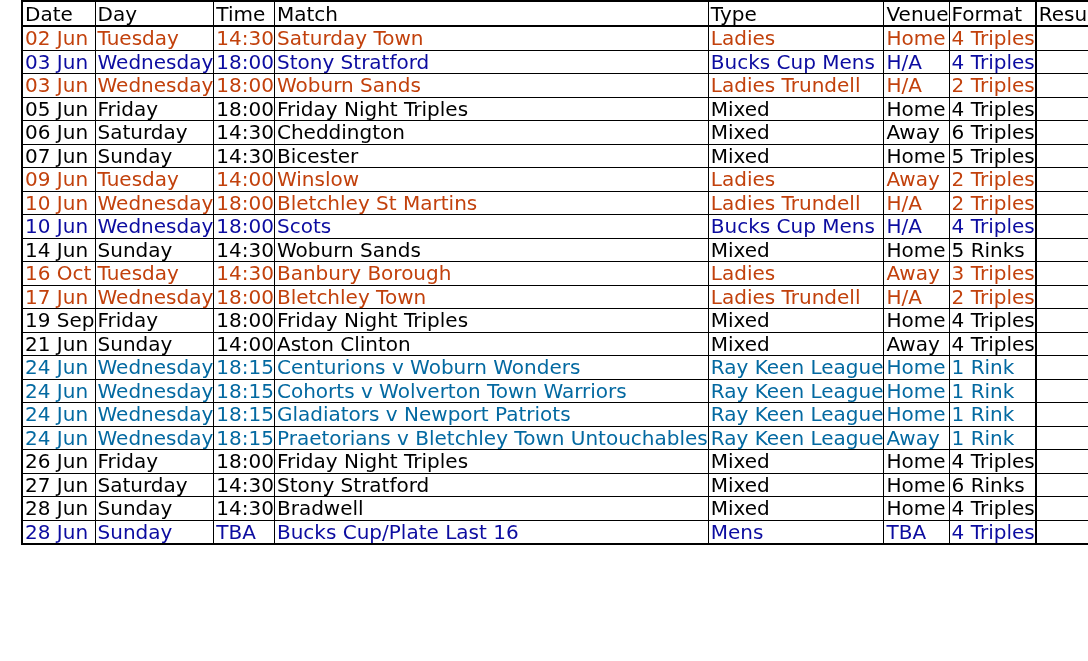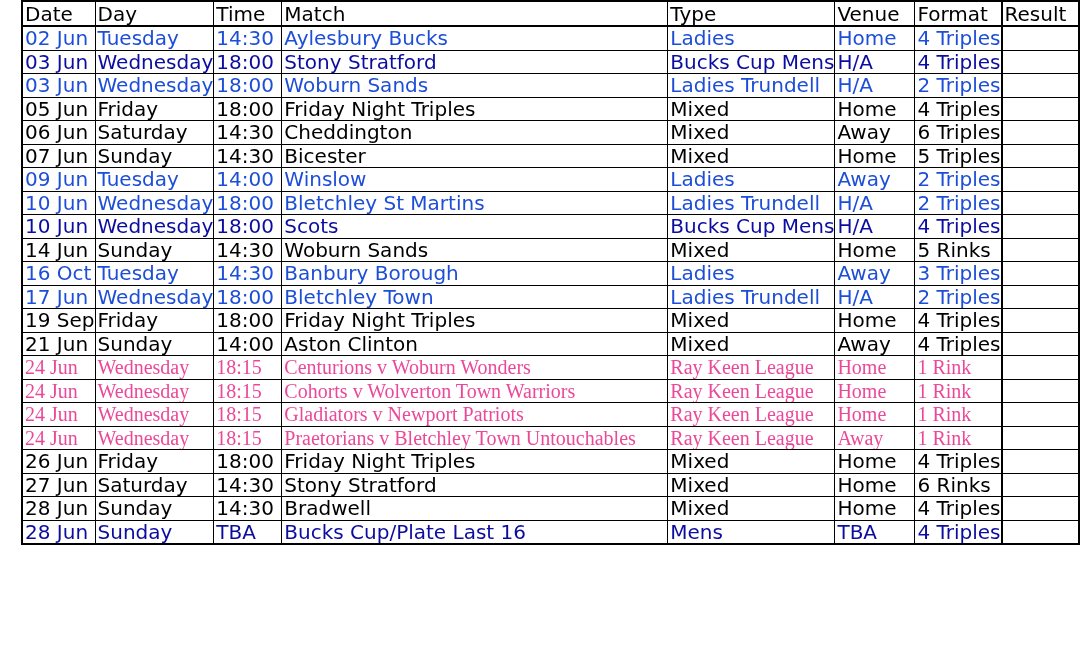--- a/index.html
+++ b/index.html
@@ -26,23 +26,23 @@
     vertical-align: middle;
   }
   .sheet thead th {
     border-top: 2px solid #000;
     border-bottom: 2px solid #000;
     height: 23px;
     color: #000;
   }
   .sheet td.fmt, .sheet th.fmt { border-right: 2px solid #000; }
   tr.c-black td { color: #000000; }
-  tr.c-red td { color: #1d4ed8; }
+  tr.c-red td { color: #c2410c; }
   tr.c-blue td { color: #0c0ca0; }
-  tr.c-orange td { color: #ec4899; font-family: Liberation Serif, serif; }
+  tr.c-orange td { color: #0369a1; }
 </style>
 </head>
 <body>
 
 <table class="sheet">
   <colgroup>
     <col style="width:72px">
     <col style="width:109px">
     <col style="width:68px">
     <col style="width:386px">
@@ -61,21 +61,21 @@
       <th>Venue</th>
       <th class="fmt">Format</th>
       <th>Result</th>
     </tr>
   </thead>
   <tbody id="rows">
       <tr class="c-red">
         <td>02 Jun</td>
         <td>Tuesday</td>
         <td>14:30</td>
-        <td>Aylesbury Bucks</td>
+        <td>Saturday Town</td>
         <td>Ladies</td>
         <td>Home</td>
         <td class="fmt">4 Triples</td>
         <td></td>
       </tr>
       <tr class="c-blue">
         <td>03 Jun</td>
         <td>Wednesday</td>
         <td>18:00</td>
         <td>Stony Stratford</td>

